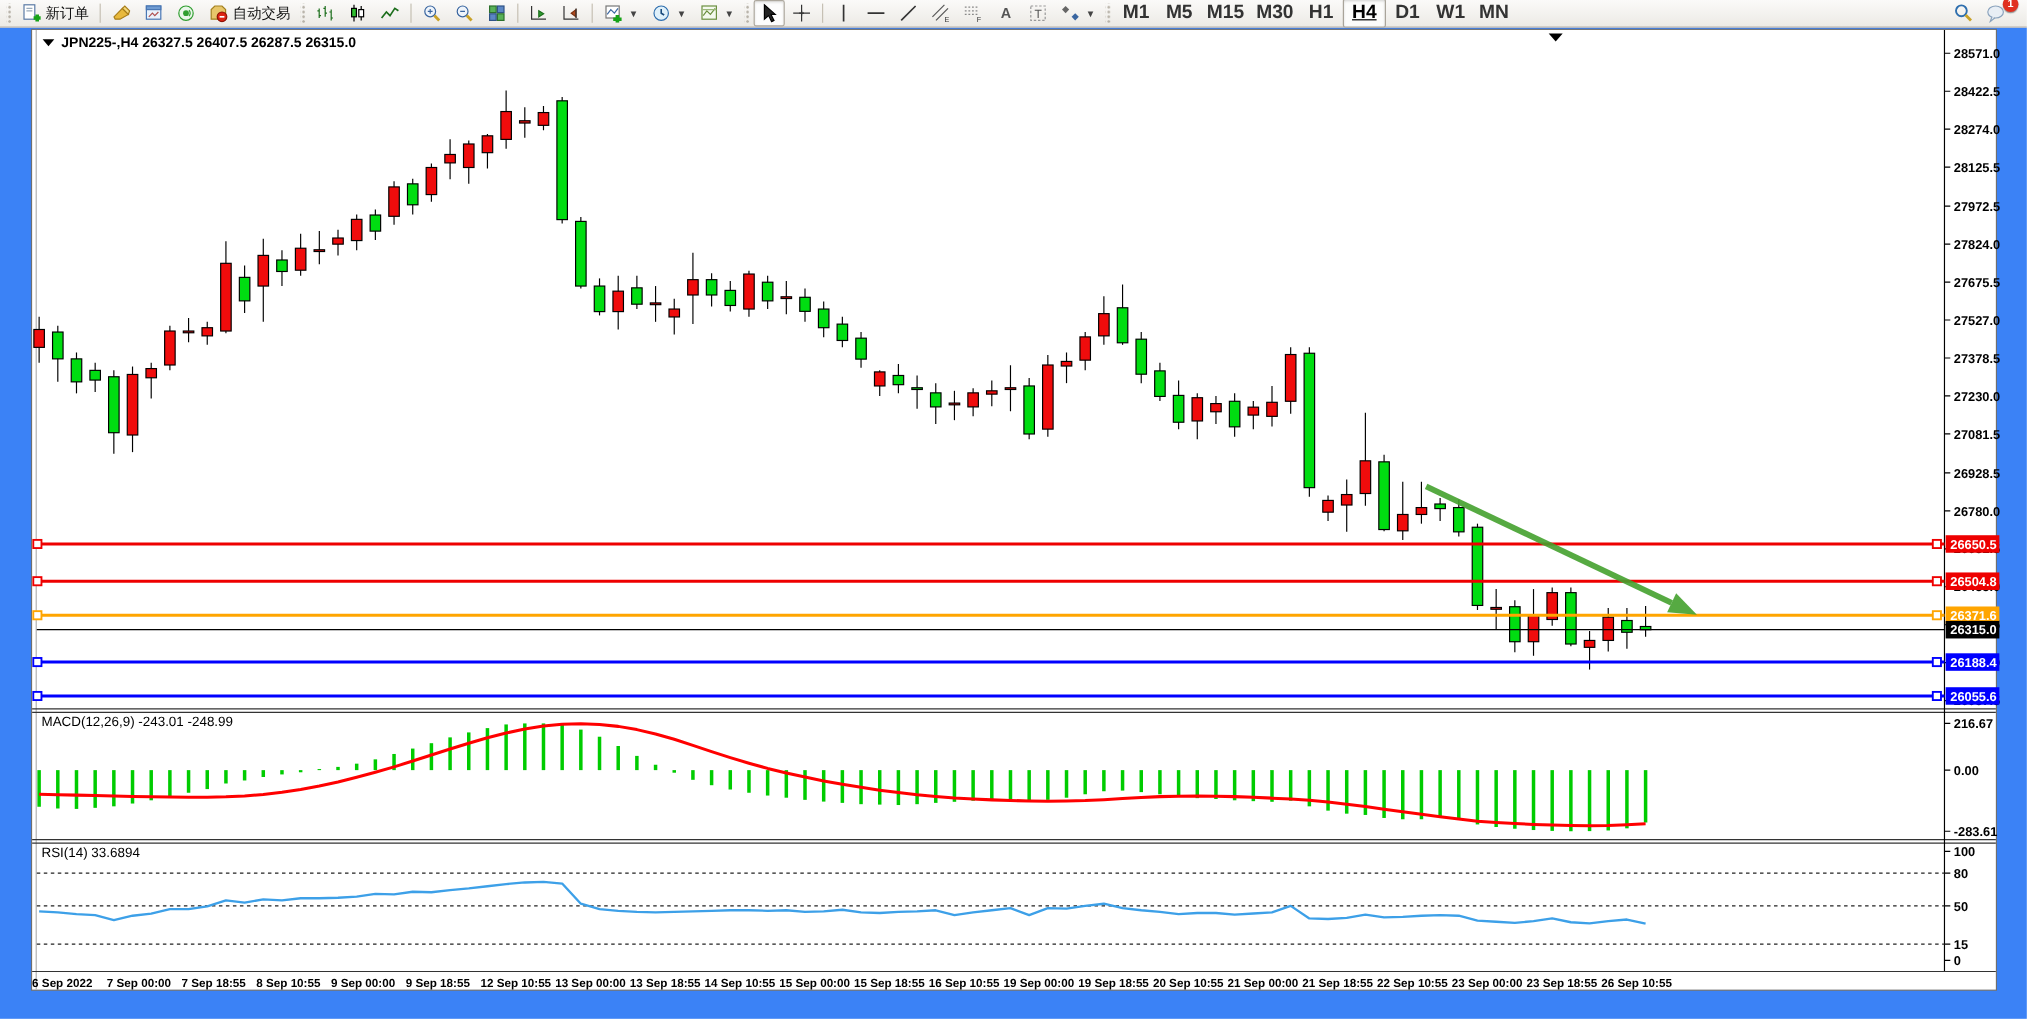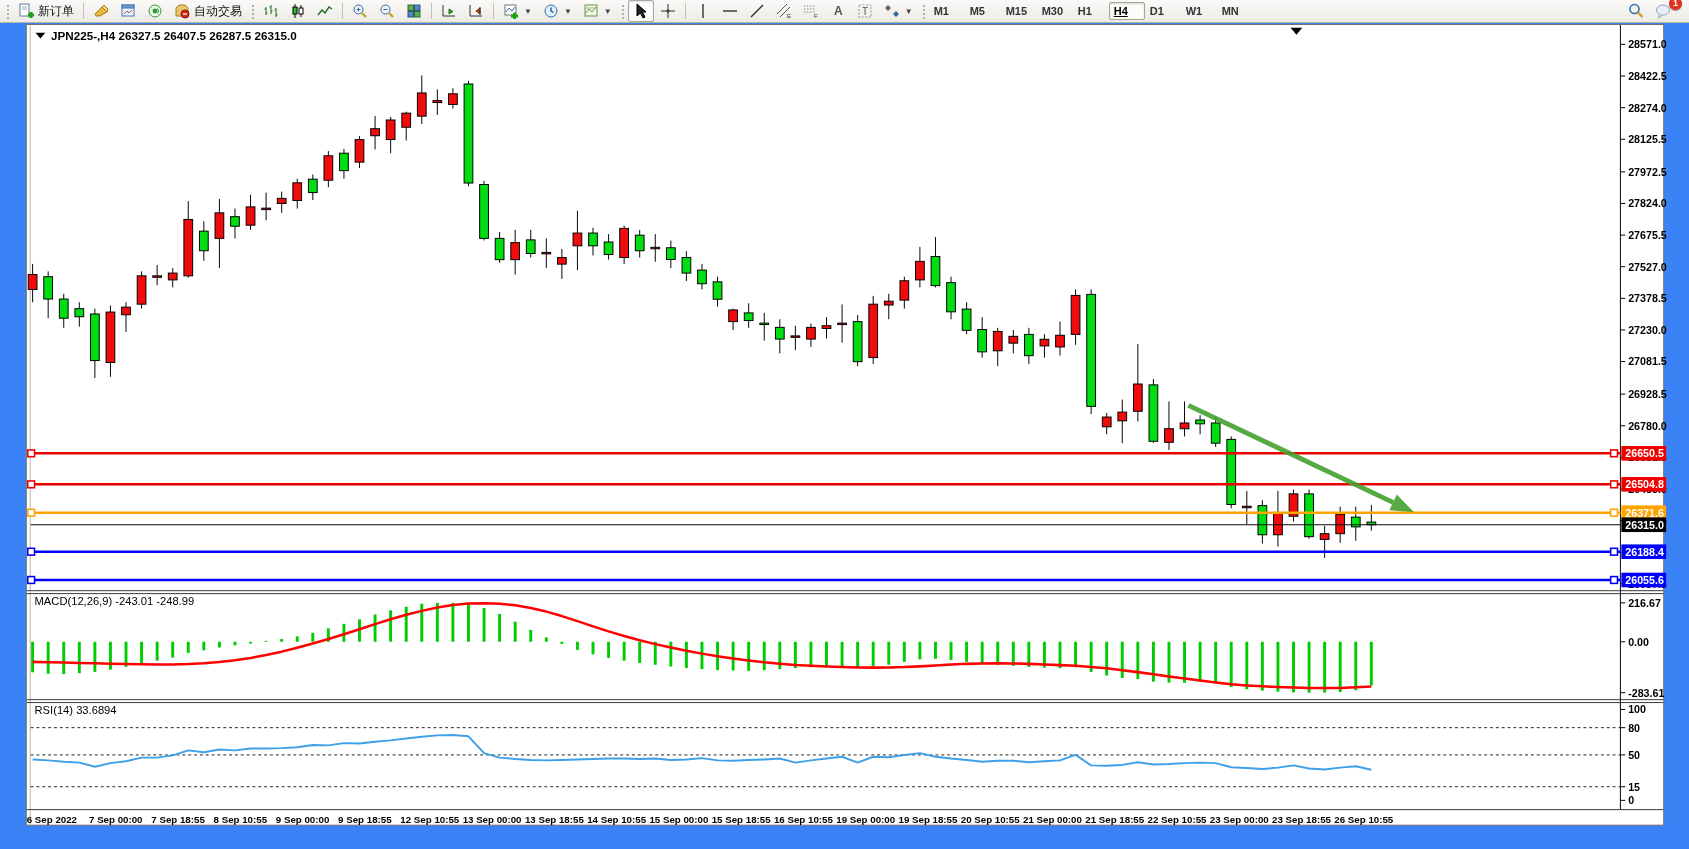--- a/index.html
+++ b/index.html
@@ -11,21 +11,21 @@
   .tbtn{height:20px;display:flex;align-items:center;gap:4px;padding:0 4px;border:1px solid transparent;
     border-radius:2px;white-space:nowrap;cursor:default;}
   .tbtn.pressed{background:#fdfdfd;border:1px solid #ada89e;box-shadow:inset 0 1px 2px rgba(0,0,0,.12);}
   .grip{width:5px;height:16px;margin:0 2px;
     background-image:radial-gradient(circle,#b7b2a8 1px,transparent 1.2px);
     background-size:4px 4px;background-position:1px 1px;}
   .vsep{width:1px;height:16px;background:#c6c0b4;margin:0 3px;}
   .tficon{width:16px;height:16px;display:inline-block;}
   .drop{font-size:8px;color:#444;margin-left:1px;}
   .tf-group{display:flex;align-items:center;gap:0;}
-  .tfbtn{min-width:26px;text-align:left;font-size:11px;font-weight:bold;color:#333;
+  .tfbtn{min-width:26px;text-align:center;font-size:16px;font-weight:bold;color:#333;
     padding:2px 4px;border:1px solid transparent;border-radius:2px;}
   .tfbtn.active{background:#fcfcfb;border-color:#a9a49a;box-shadow:inset 0 1px 2px rgba(0,0,0,.15);color:#000;text-decoration:underline;}
   .spacer{flex:1;}
   .chat-wrap{position:relative;margin-right:10px;}
   .badge{position:absolute;top:-4px;right:-7px;background:#e03020;color:#fff;font-size:9px;font-weight:bold;
     border-radius:7px;min-width:13px;height:13px;line-height:13px;text-align:center;box-shadow:0 1px 1px rgba(0,0,0,.4);}
   
   #win{position:absolute;left:0;top:23px;width:1689px;height:826px;background:#3b82f6;}
   svg text{font-family:"Liberation Sans","DejaVu Sans",sans-serif;}
 </style>

